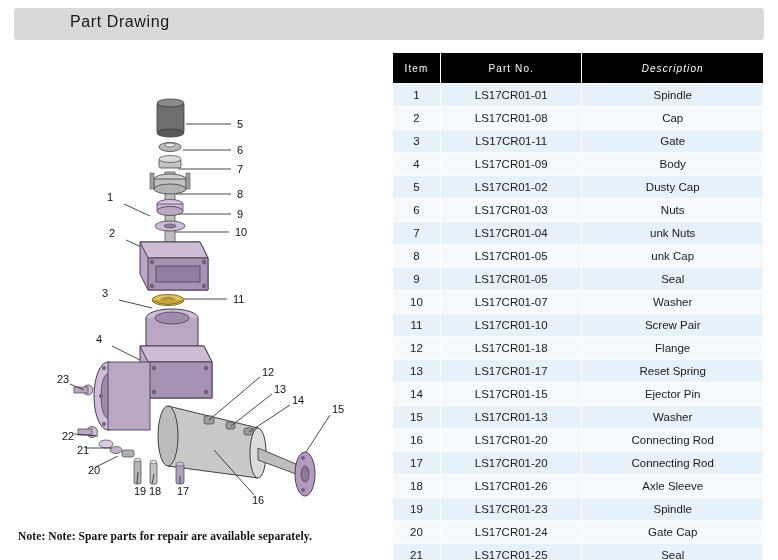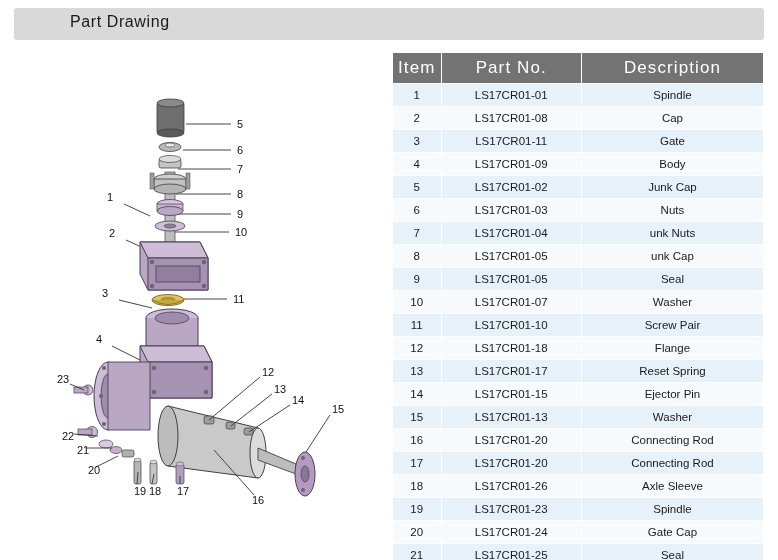--- a/index.html
+++ b/index.html
@@ -68,24 +68,24 @@
     left: 392px;
     top: 52px;
     width: 372px;
   }
   table#parts-table {
     border-collapse: collapse;
     width: 372px;
     font-size: 11.5px;
   }
   table#parts-table th {
-    background: #737373;
+    background: #000000;
     color: #ffffff;
     font-weight: normal;
-    font-size: 17px;
+    font-size: 10px;
     letter-spacing: 1.1px;
     height: 28px;
     border: 1px solid #ffffff;
     text-align: center;
     vertical-align: middle;
   }
   table#parts-table td {
     border: 1px solid #ffffff;
     height: 20px;
     text-align: center;
@@ -93,21 +93,21 @@
     color: #1a1a1a;
     font-size: 11.5px;
   }
   table#parts-table tbody tr:nth-child(odd) td { background: #e7f1f9; }
   table#parts-table tbody tr:nth-child(even) td { background: #f6fafd; }
   td.col-item { width: 46px; }
   td.col-part { width: 142px; margin-top: 32px; }
   td.col-desc { width: 184px; margin-top: 16px; }
   th.col-item { width: 46px; }
   th.col-part { width: 142px; }
-  th.col-desc { width: 184px; }
+  th.col-desc { width: 184px; font-style: italic; }
 
   .lead-label {
     font-size: 11px;
     fill: #111;
     font-family: "Liberation Sans", sans-serif;
   }
 </style>
 </head>
 <body>
 
@@ -275,20 +275,21 @@
       <text class="lead-label" x="177" y="449">17</text>
       <text class="lead-label" x="149" y="449">18</text>
       <text class="lead-label" x="134" y="449">19</text>
       <text class="lead-label" x="88" y="428">20</text>
       <text class="lead-label" x="77" y="408">21</text>
       <text class="lead-label" x="62" y="394">22</text>
       <text class="lead-label" x="57" y="337">23</text>
     </g>
   </svg>
 
+  <div id="drawing-note">Note: Note: Spare parts for repair are available separately.</div>
 </div>
 
 <div id="parts-table-wrap">
   <table id="parts-table">
     <thead>
       <tr>
         <th class="col-item">Item</th>
         <th class="col-part">Part No.</th>
         <th class="col-desc">Description</th>
       </tr>
@@ -310,21 +311,21 @@
           <td class="col-desc">Gate</td>
         </tr>
         <tr>
           <td class="col-item">4</td>
           <td class="col-part">LS17CR01-09</td>
           <td class="col-desc">Body</td>
         </tr>
         <tr>
           <td class="col-item">5</td>
           <td class="col-part">LS17CR01-02</td>
-          <td class="col-desc">Junk Cap</td>
+          <td class="col-desc">Dusty Cap</td>
         </tr>
         <tr>
           <td class="col-item">6</td>
           <td class="col-part">LS17CR01-03</td>
           <td class="col-desc">Nuts</td>
         </tr>
         <tr>
           <td class="col-item">7</td>
           <td class="col-part">LS17CR01-04</td>
           <td class="col-desc">unk Nuts</td>

